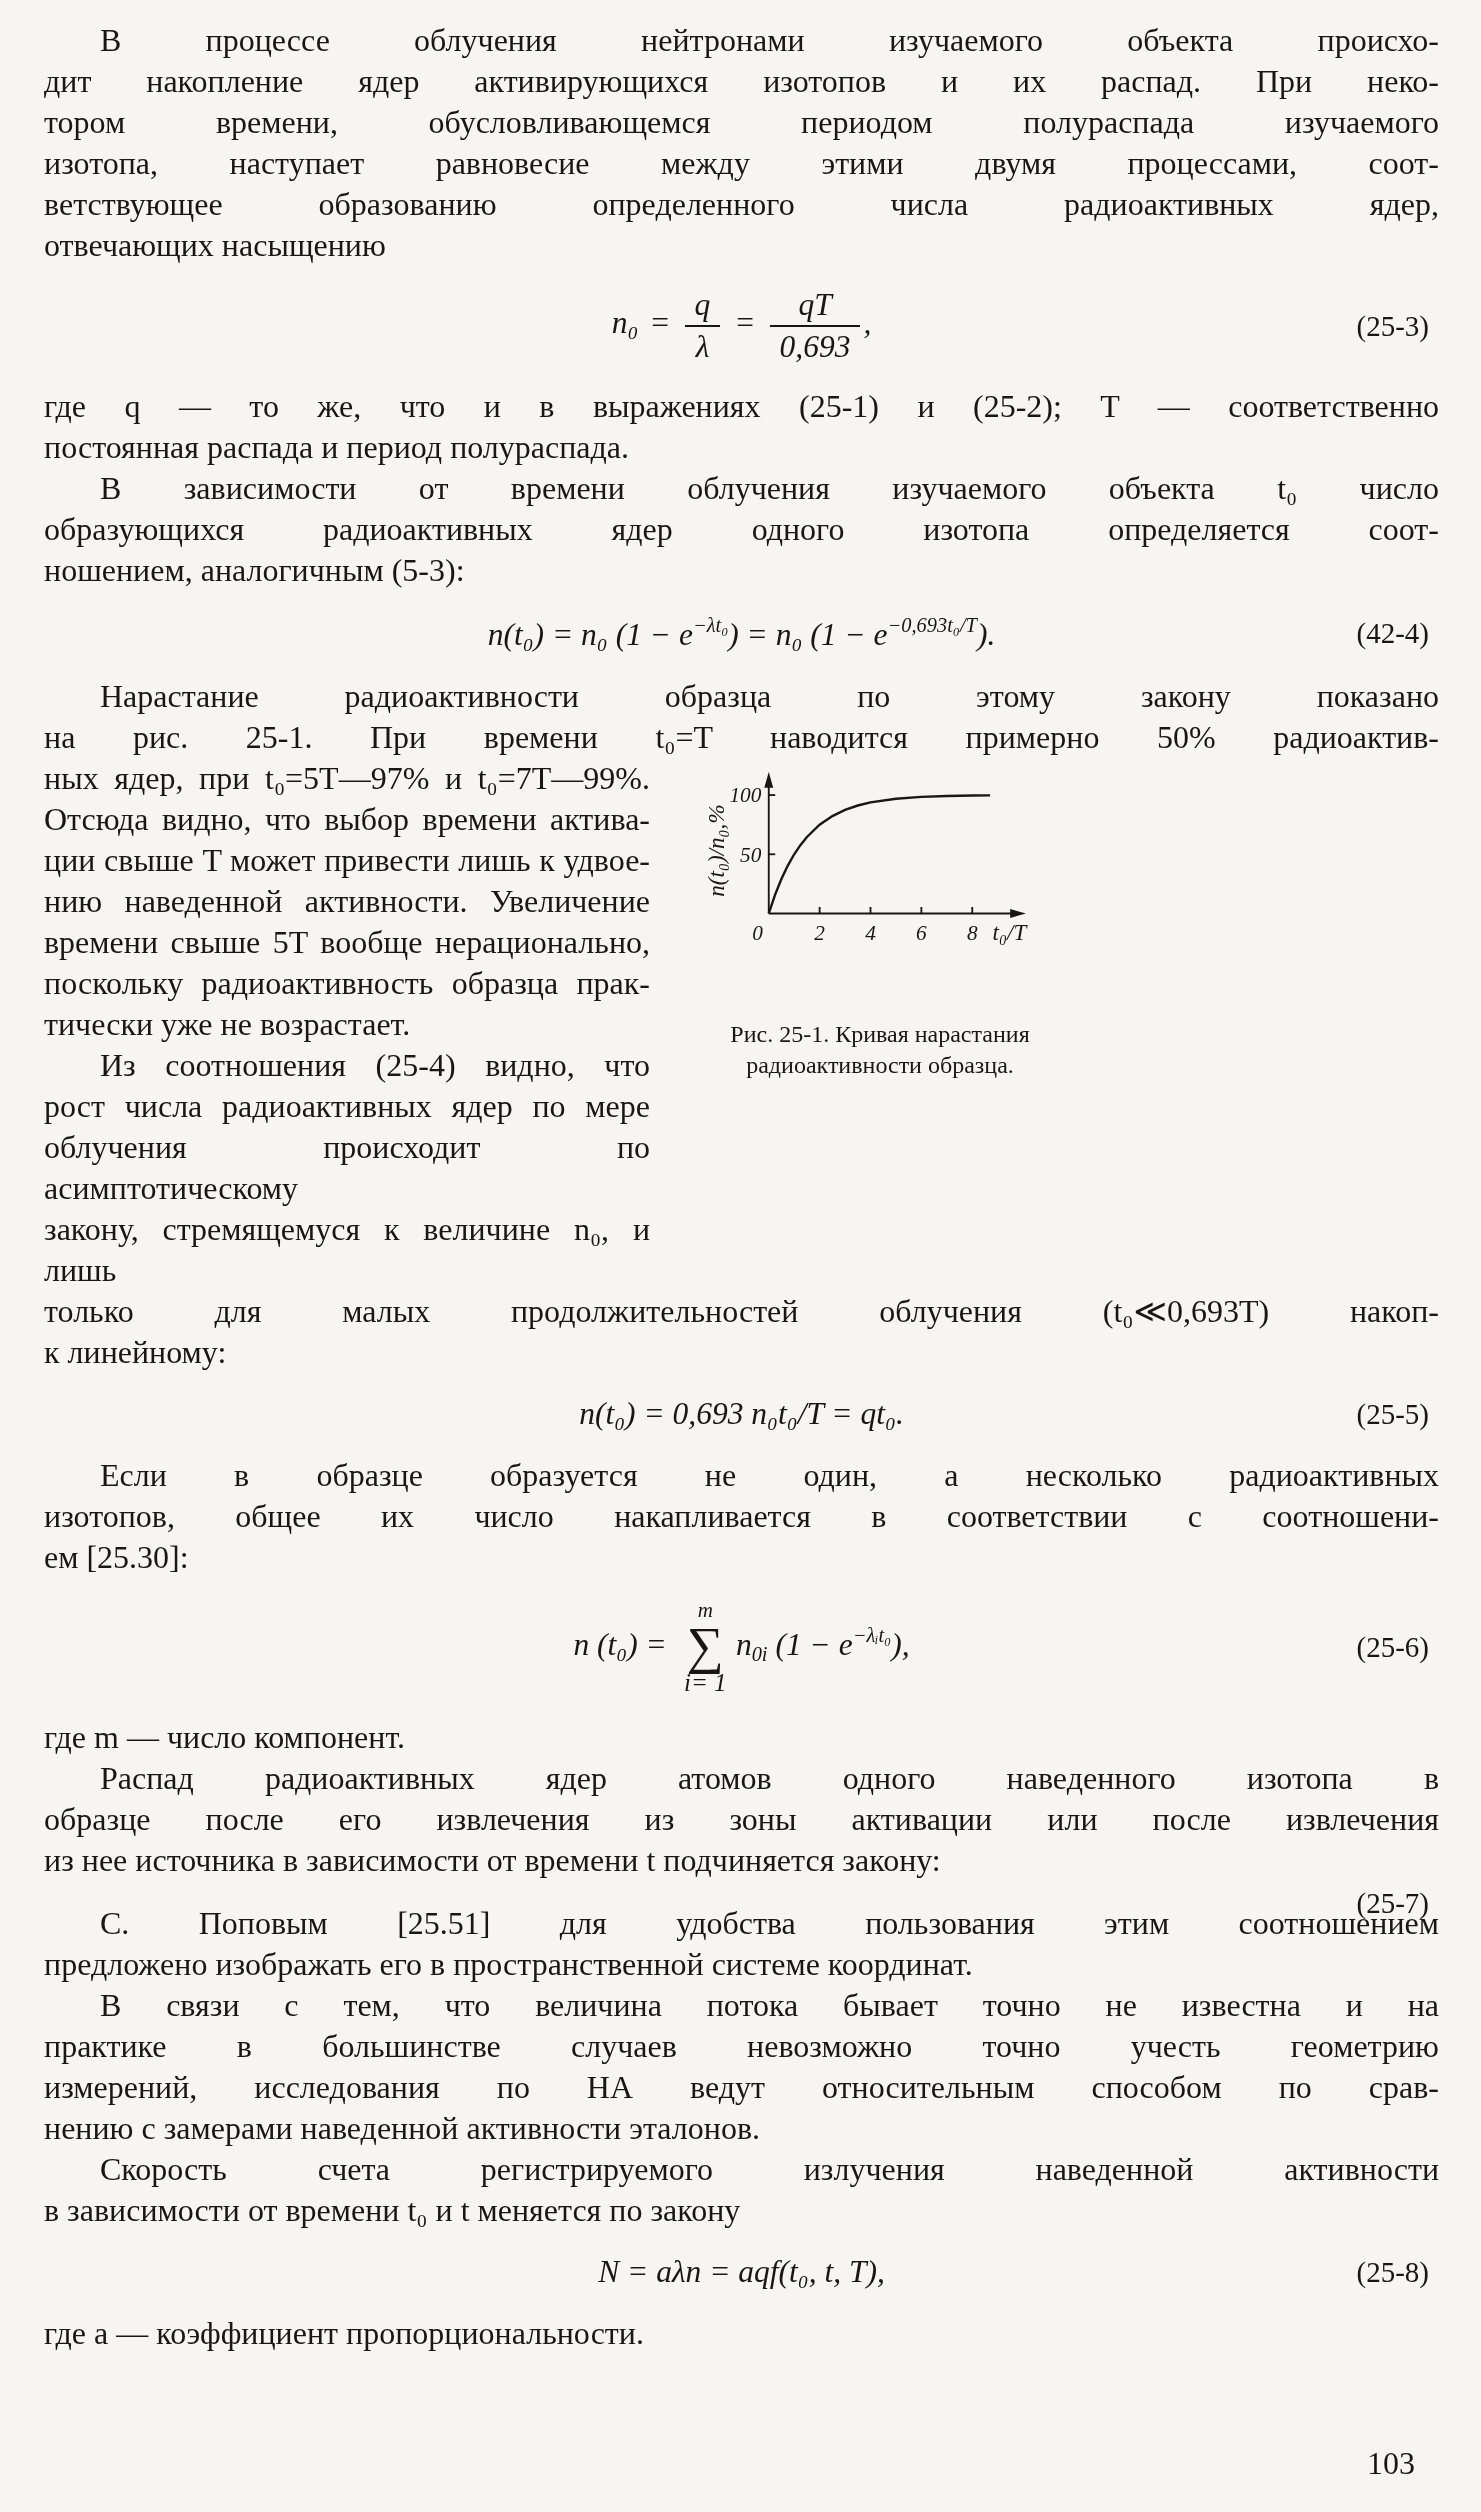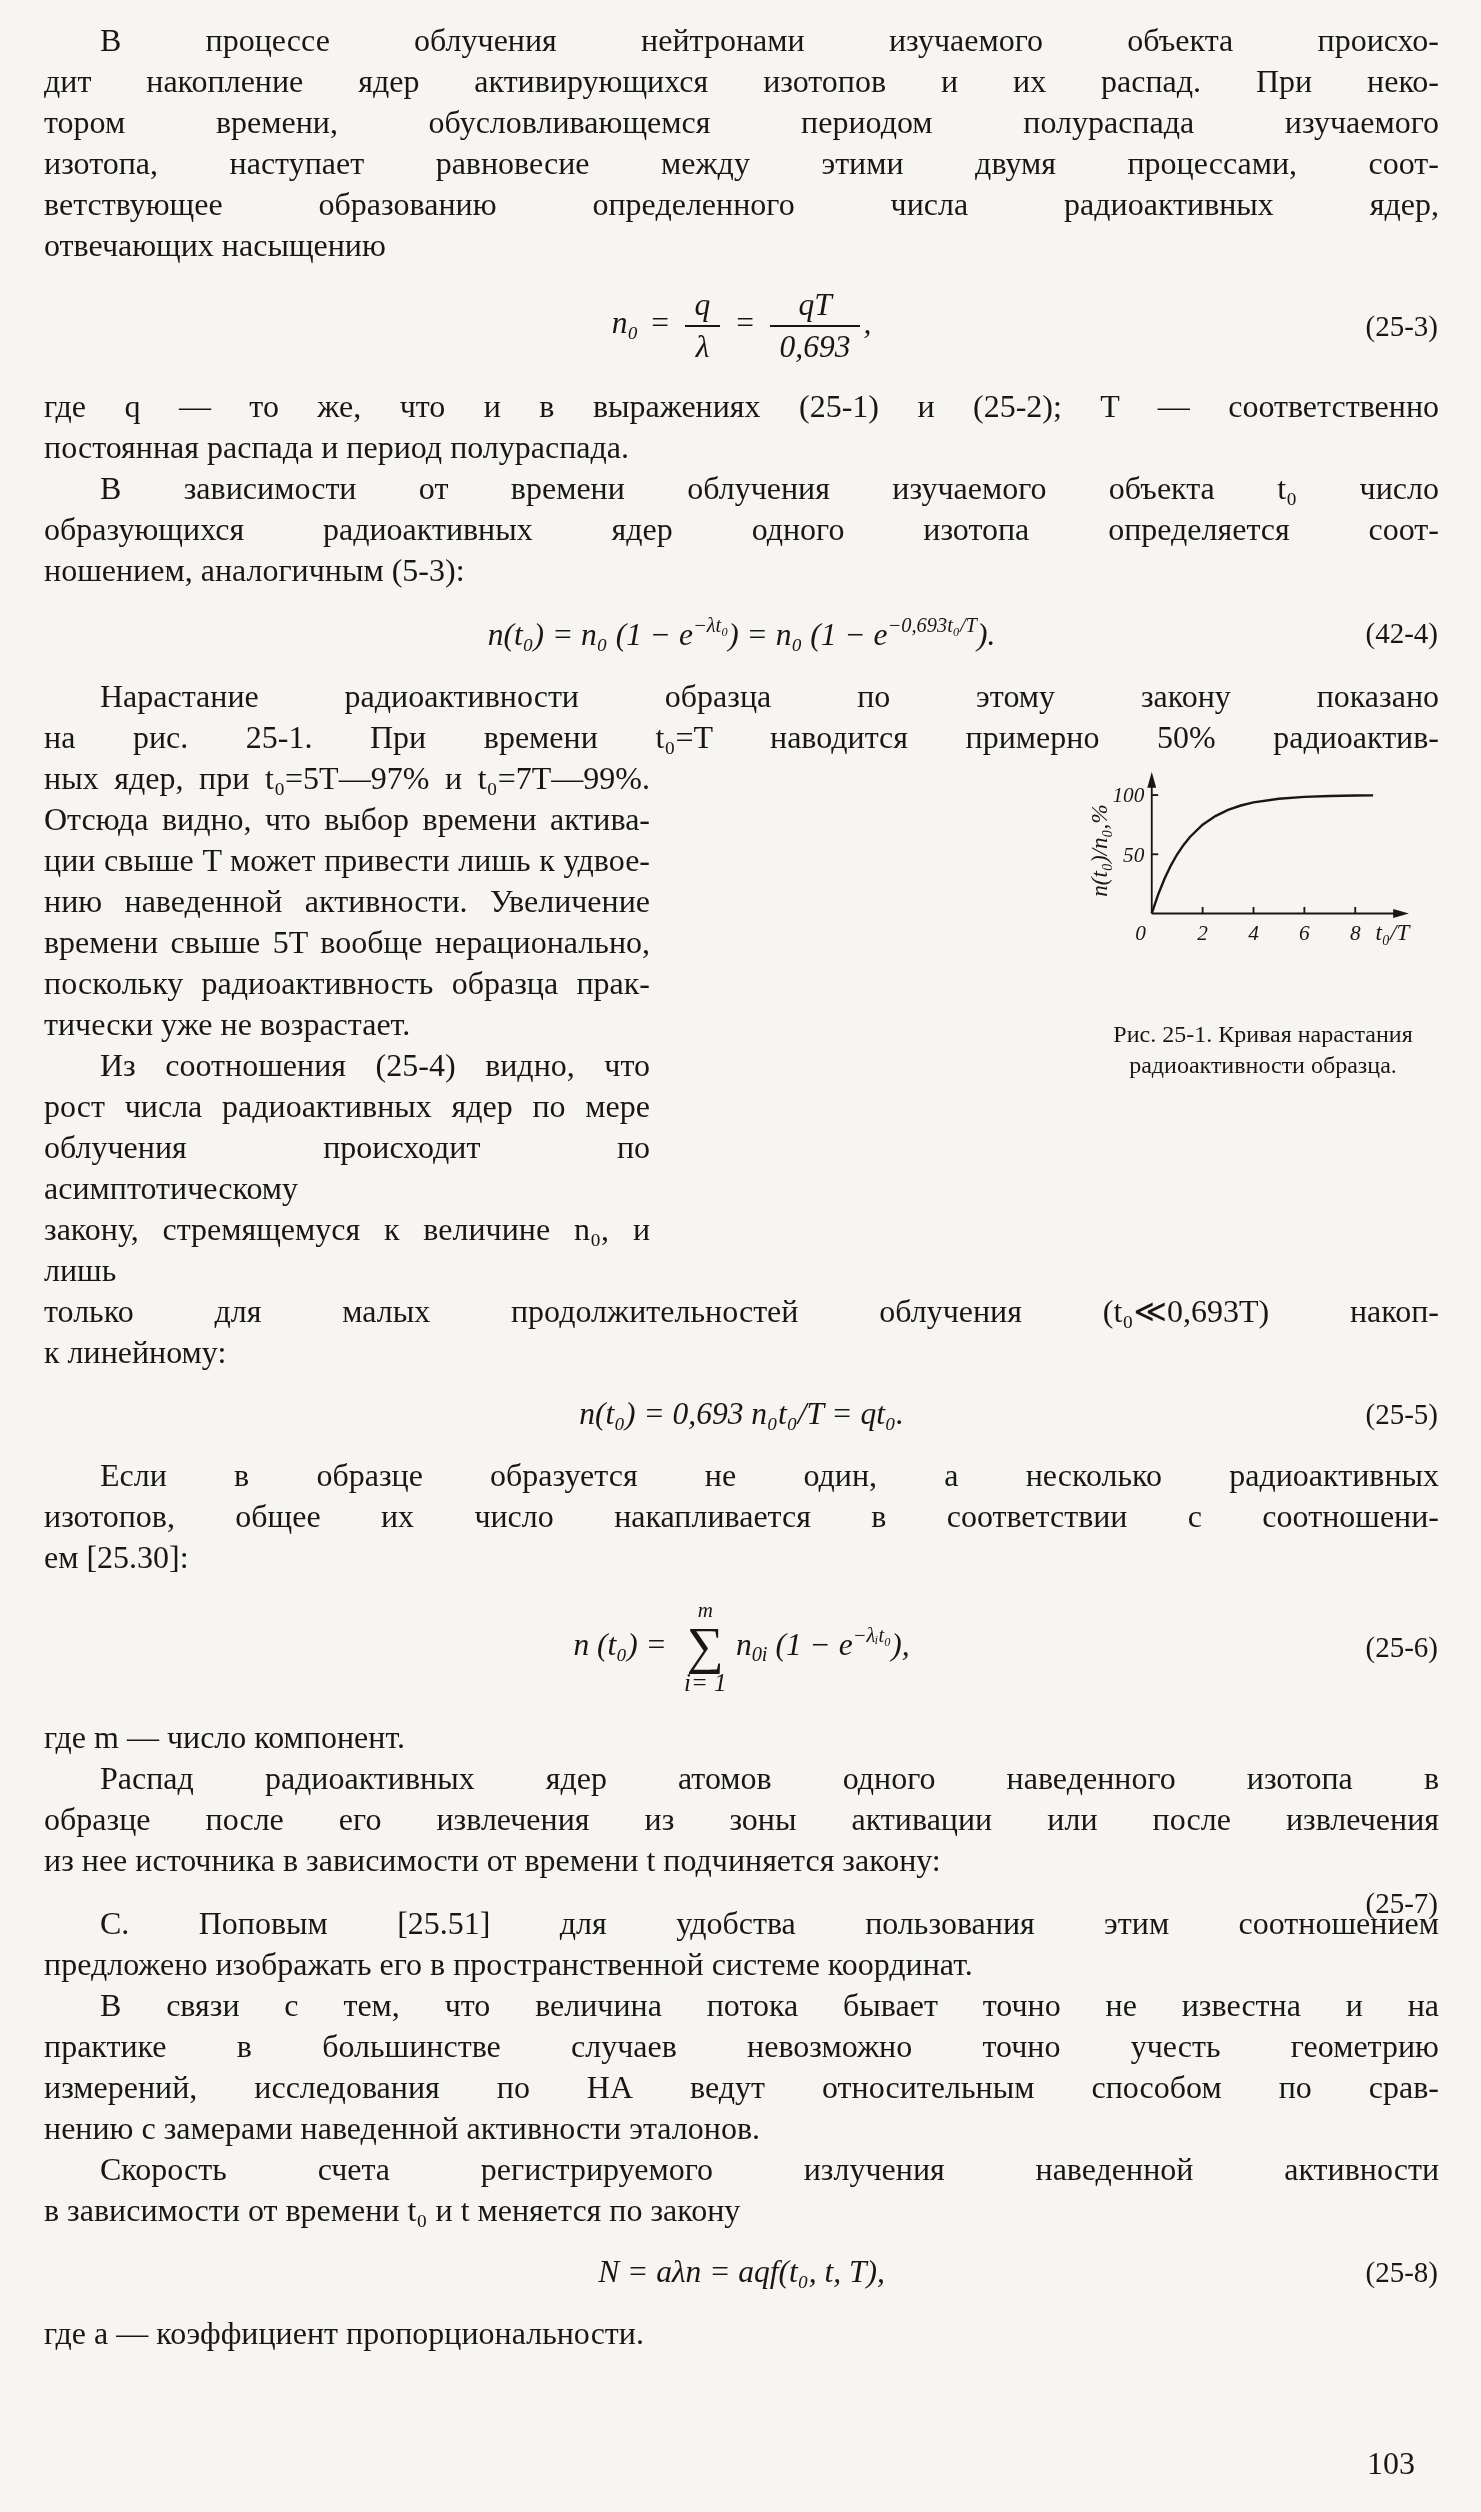--- a/index.html
+++ b/index.html
@@ -14,34 +14,34 @@
 
   
   .para { font-size: 32px; line-height: 41px; }
   .tline { text-align: justify; text-align-last: justify; }
   .tline-end { text-align-last: left; }
   .indent .tline:first-child { text-indent: 56px; }
 
   
   .equation { position: relative; margin: 22px 0; text-align: center; font-size: 31.5px; line-height: 1.2; }
   .eq-body { font-style: italic; display: inline-block; }
-  .eq-number { position: absolute; right: 1px; top: 50%; transform: translateY(-50%); font-size: 29px; font-style: normal; }
+  .eq-number { position: absolute; right: 10px; top: 50%; transform: translateY(-50%); font-size: 29px; font-style: normal; }
   .e-sup { font-size: 20.4px; vertical-align: 13px; font-style: italic; }
   .e-sub { font-size: 20.4px; vertical-align: -6.5px; font-style: italic; }
   .eq-sp { margin: 0 11px; }
   .frac { display: inline-block; vertical-align: middle; text-align: center; margin: 0 3.7px; line-height: 1.08; }
   .frac .fnum { display: block; padding: 0 9.3px 2.8px; border-bottom: 2.3px solid #181715; }
   .frac .fden { display: block; padding: 2.8px 9.3px 0; }
   .sum { display: inline-flex; flex-direction: column; align-items: center; vertical-align: middle; line-height: 1; margin: 0 9.3px; }
   .sum-top { font-size: 21px; font-style: italic; }
   .sum-sigma { font-size: 52px; line-height: 0.95; font-style: normal; }
   .sum-bot { font-size: 25px; font-style: italic; }
 
   
-  .wrapzone { display: flex; justify-content: space-between; }
+  .wrapzone { display: flex; }
   .wrap-left { width: 606px; flex: none; }
   .figure { flex: none; margin-left: 54px; width: 352px; }
   .fig-caption { margin-top: 58px; font-size: 24px; line-height: 31px; text-align: center; }
   .chart text { font-family: "Liberation Serif", serif; font-style: italic; fill: #181715; }
   .chart .tick-label { font-size: 23px; }
   .chart .axis-label { font-size: 25px; }
 
   .pagenum { position: absolute; right: 66px; bottom: 30px; font-size: 32px; }
 </style>
 </head>

